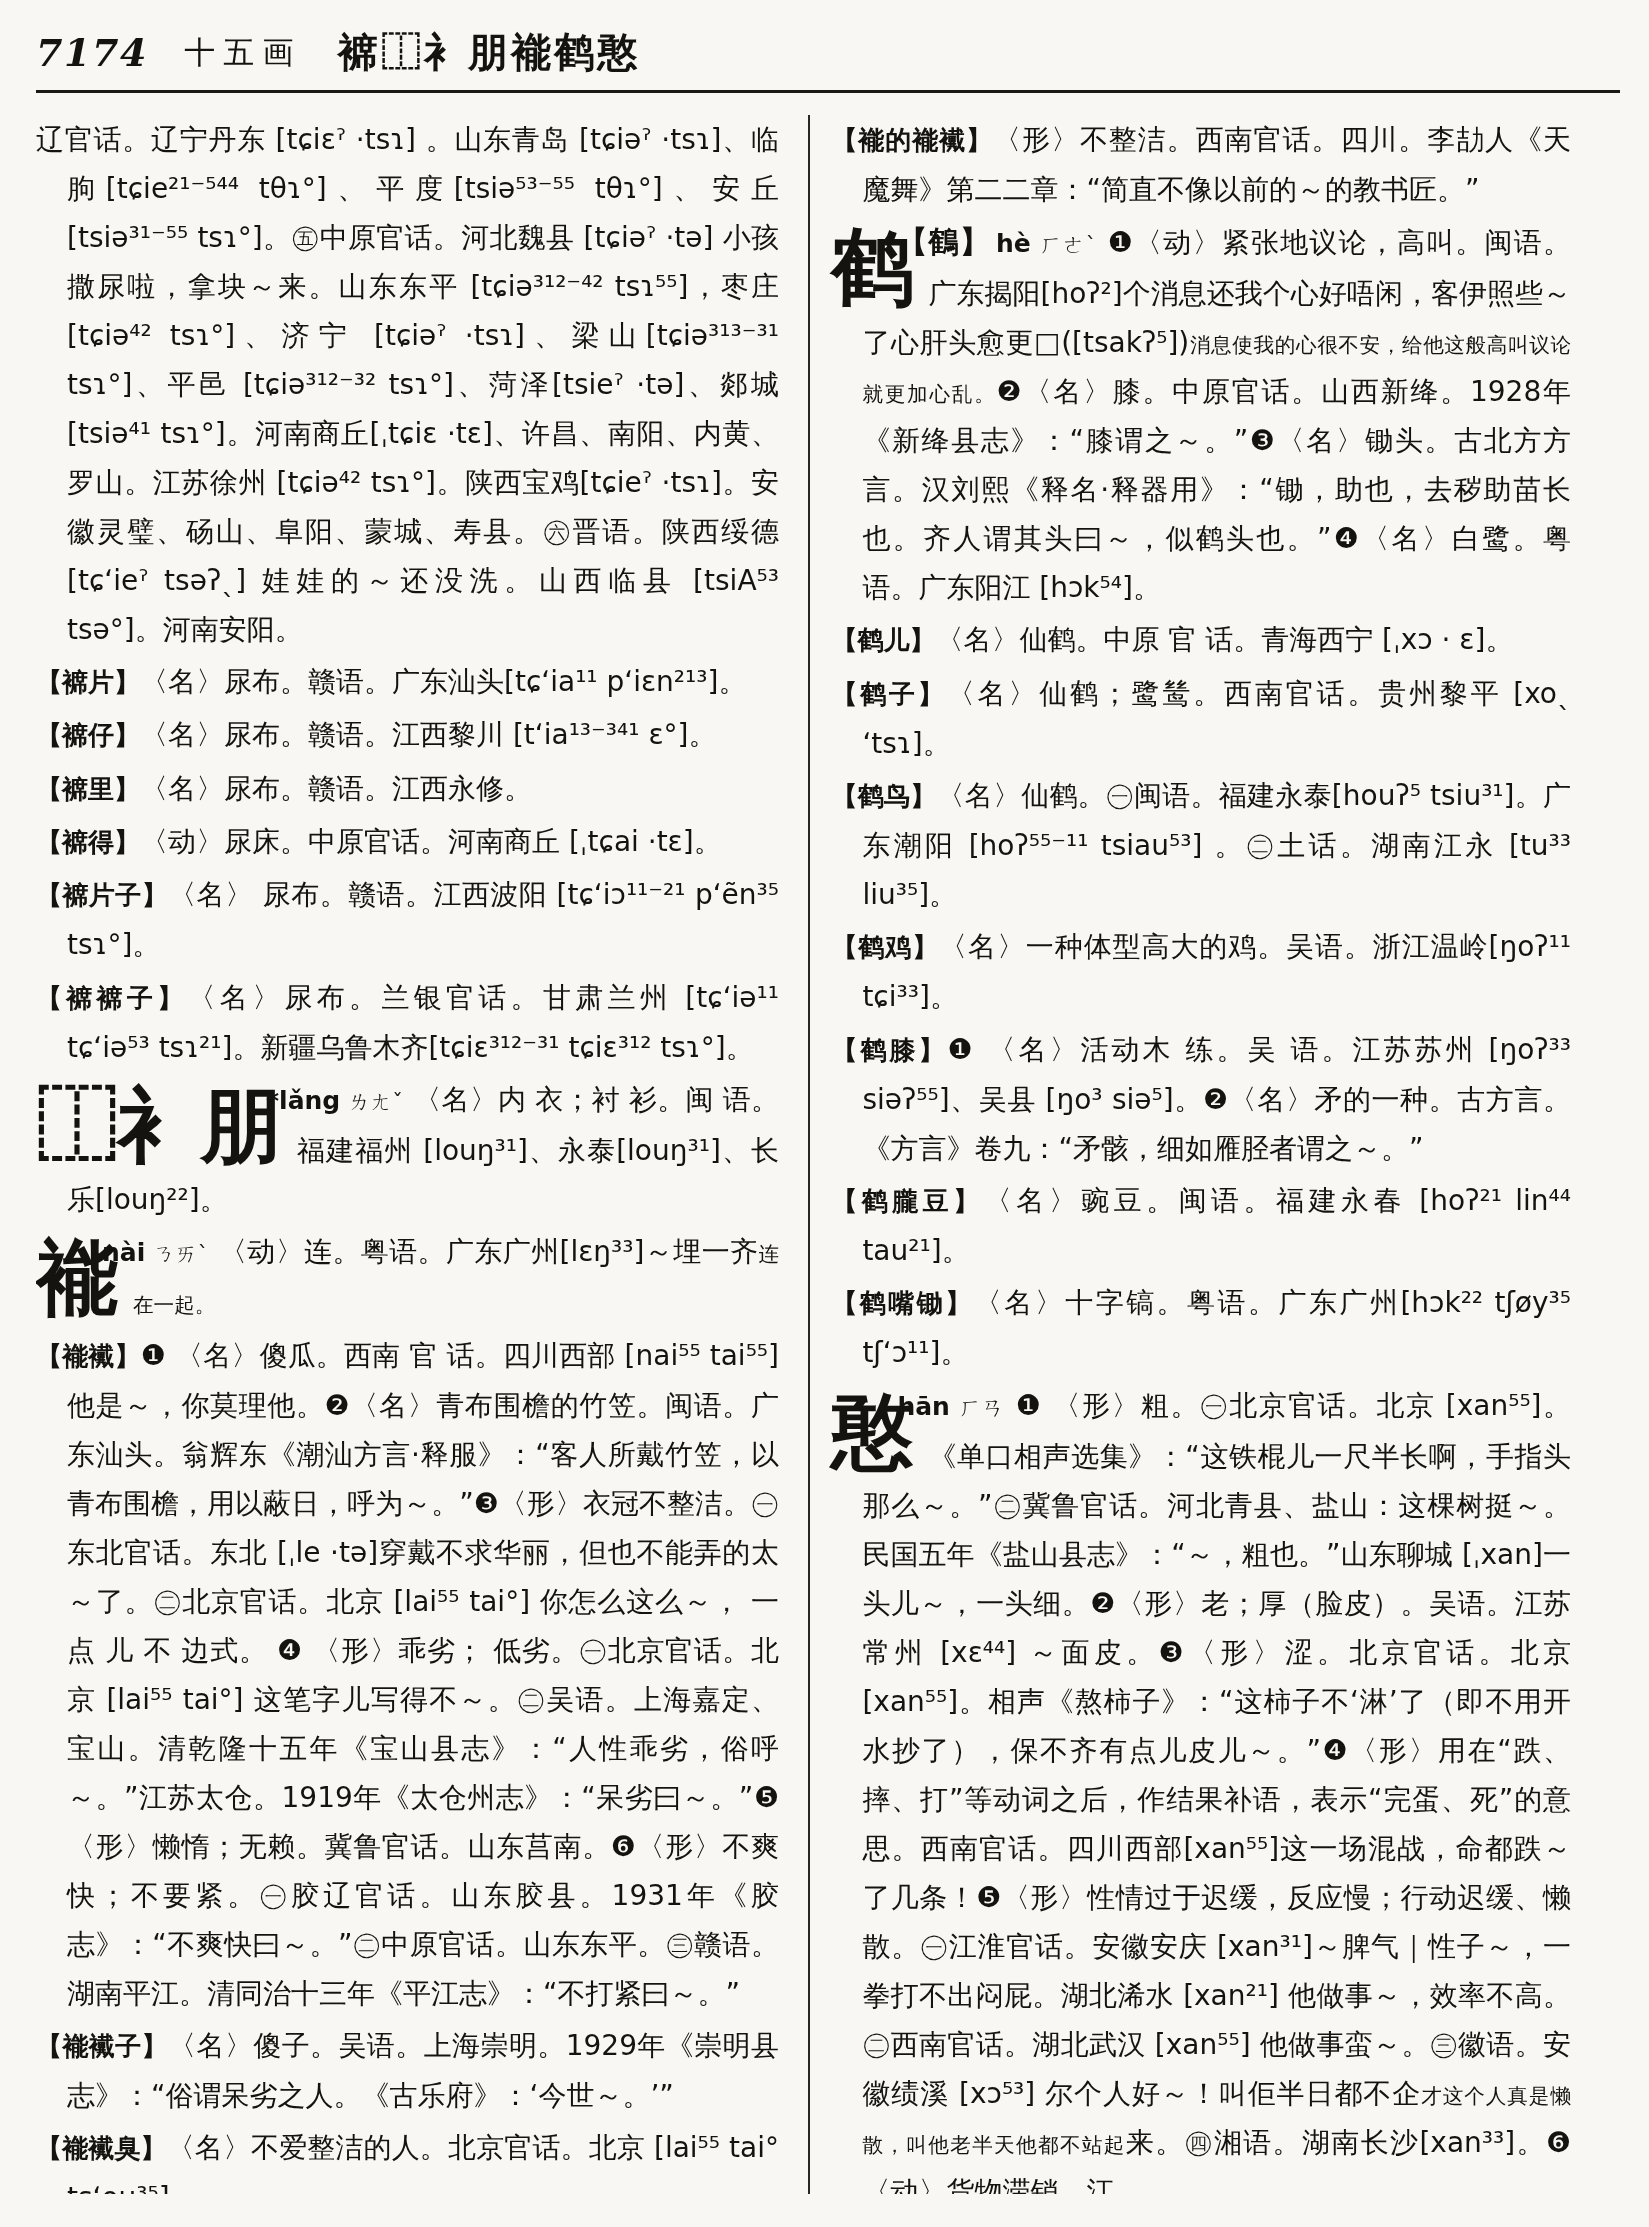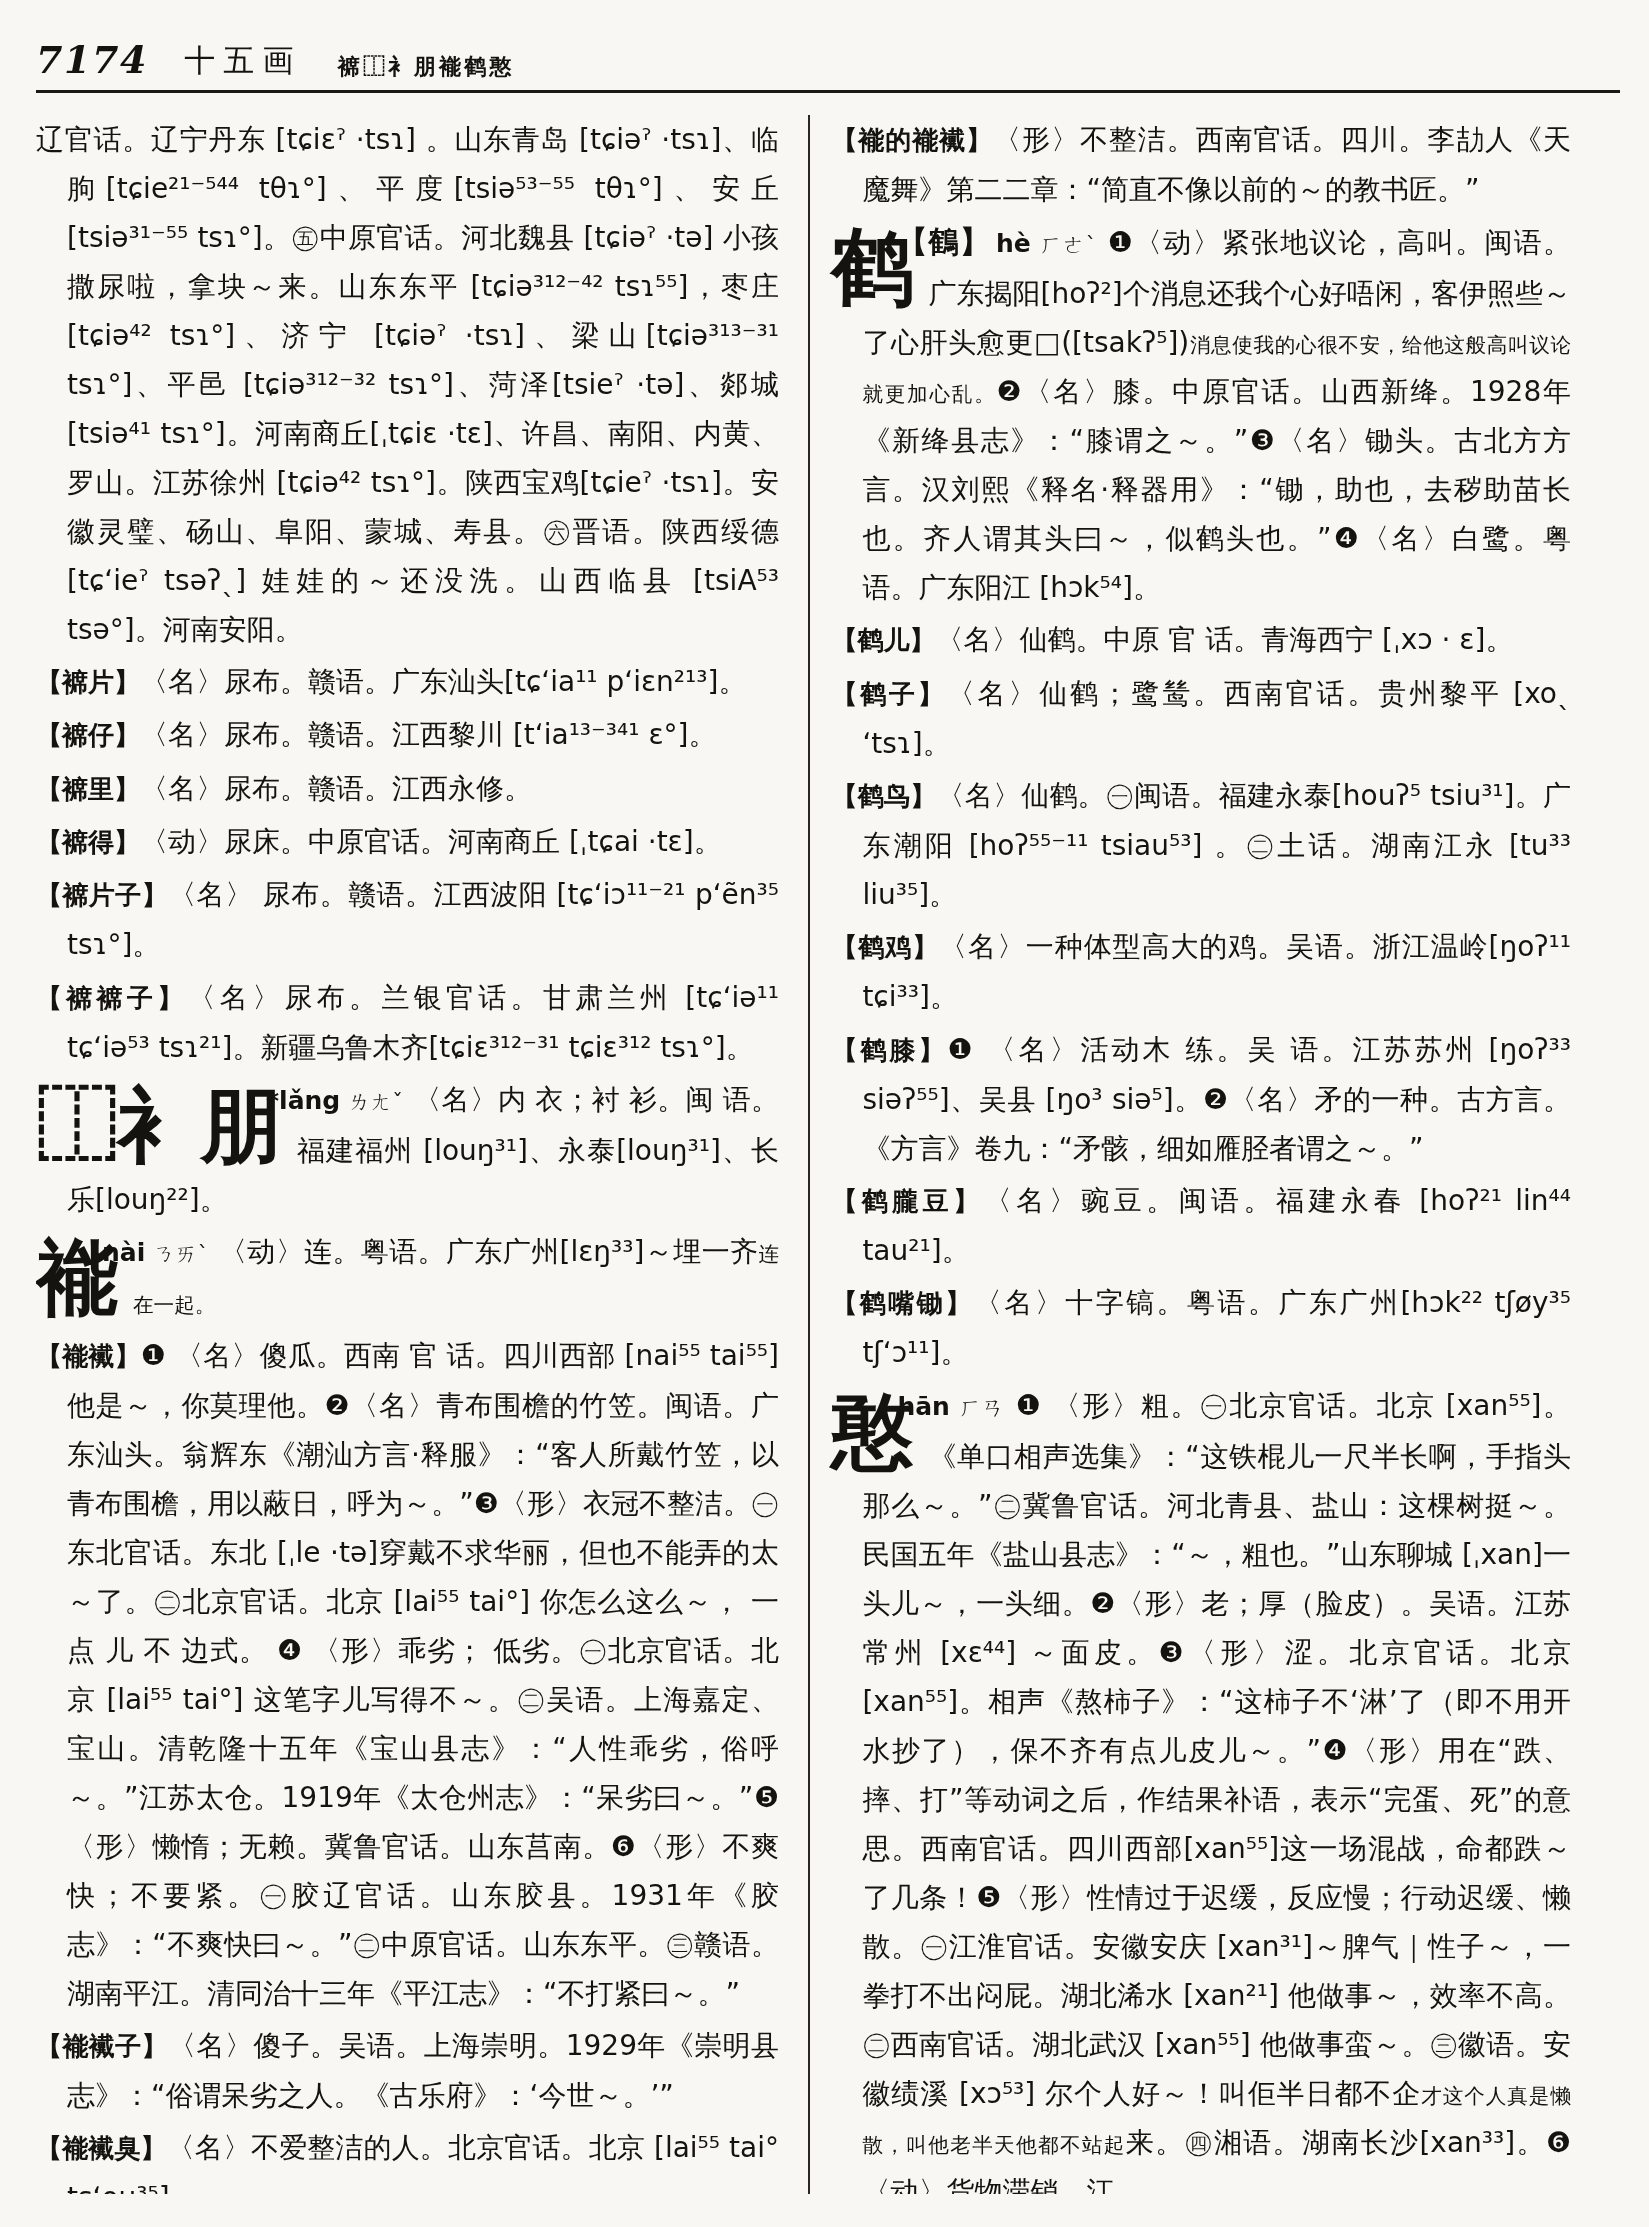--- a/index.html
+++ b/index.html
@@ -4,24 +4,24 @@
 <style>
   html,body{margin:0;padding:0;}
   body{
     width:1650px;height:2227px;
     background:#f8f7f3;
     color:#151310;
     font-family:"DejaVu Sans","Liberation Sans",sans-serif;
     overflow:hidden;
   }
   .page{position:relative;width:1650px;height:2227px;box-sizing:border-box;padding:23px 25px 0 36px;}
-  .pagehead{display:flex;align-items:flex-end;gap:36px;height:59px;}
+  .pagehead{display:flex;align-items:center;gap:36px;height:59px;}
   .pagenum{font-weight:bold;font-style:italic;font-size:38px;letter-spacing:1.6px;font-family:"DejaVu Serif","Liberation Serif",serif;}
   .section{font-weight:normal;font-size:31px;letter-spacing:8.2px;}
-  .guidechars{font-weight:bold;font-size:22px;letter-spacing:3.3px;}
+  .guidechars{font-weight:bold;font-size:40px;letter-spacing:3.3px;}
   .rule{height:3.3px;background:#1b1916;margin:8.2px 5px 21.4px 0;}
   .cols{display:flex;height:2079px;overflow:hidden;}
   .col{width:772px;box-sizing:border-box;padding-right:29px;overflow:hidden;}
   .col.right{border-left:2.5px solid #2a2membr622;border-left:2.5px solid #2a2622;padding-left:21.4px;width:792px;}
   .block{
     font-size:28px;line-height:49px;
     padding-left:31px;text-indent:-31px;
     text-align:justify;
     margin:0 0 3.3px 0;
   }

